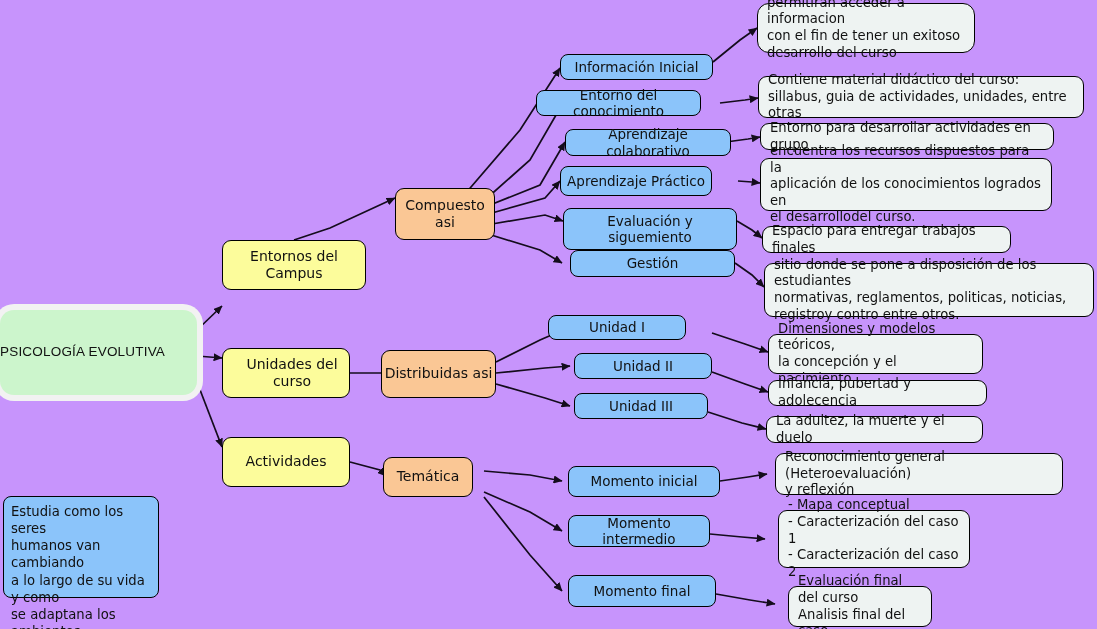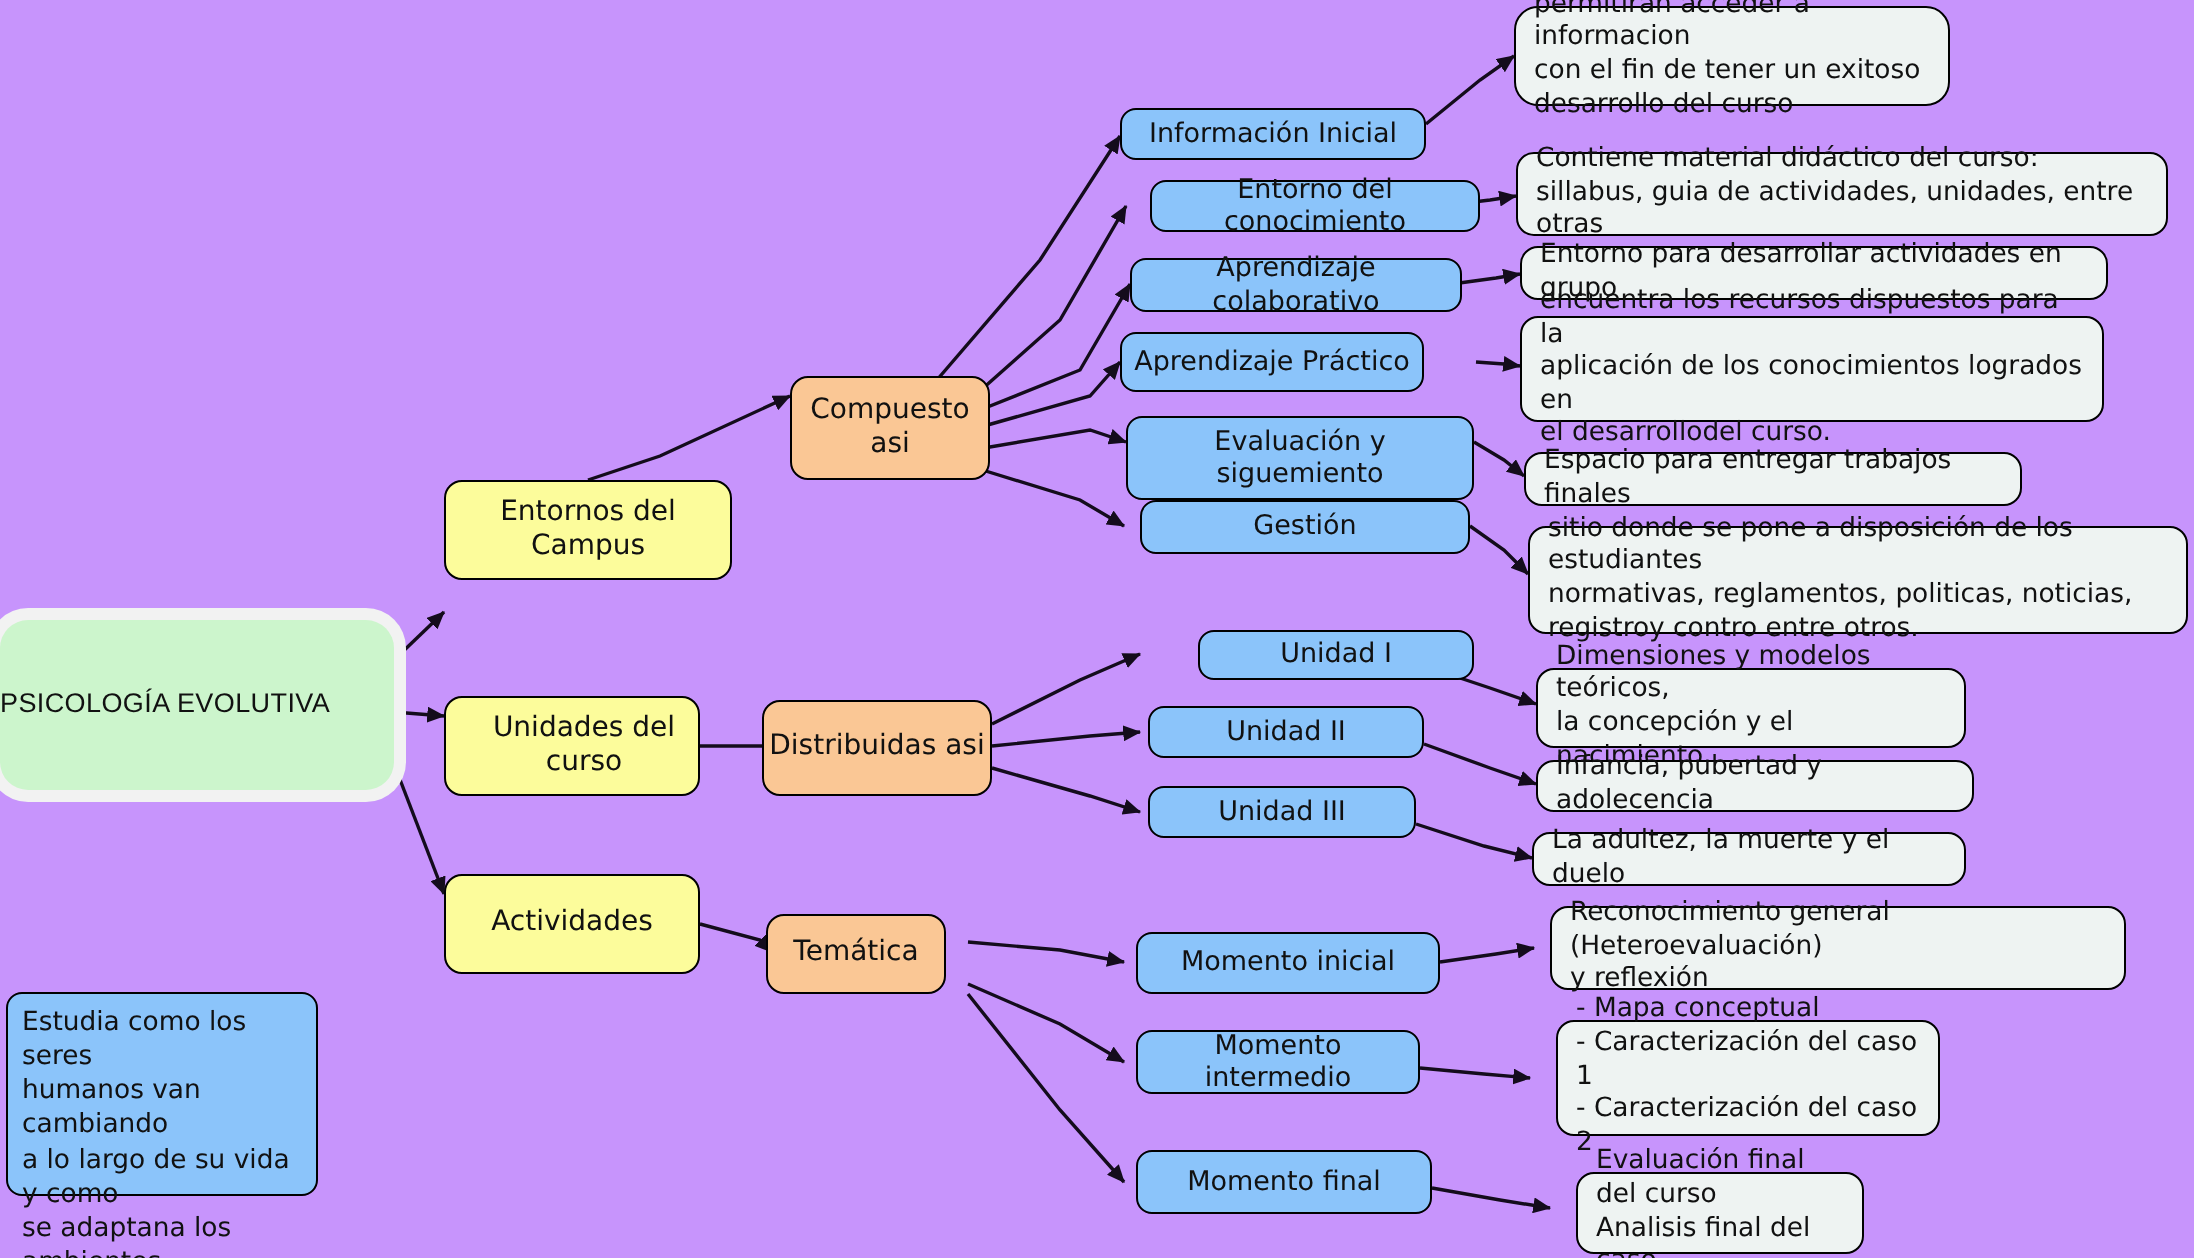--- a/index.html
+++ b/index.html
@@ -149,21 +149,21 @@
   <div class="node n-yellow" style="left:222px;top:240px;width:144px;height:50px;">
     <span class="txt">Entornos del Campus</span>
   </div>
   <div class="node n-orange" style="left:395px;top:188px;width:100px;height:52px;">
     <span class="txt">Compuesto asi</span>
   </div>
 
   <div class="node n-blue" style="left:560px;top:54px;width:153px;height:26px;">
     <span class="txt">Información Inicial</span>
   </div>
-  <div class="node n-blue" style="left:575px;top:90px;width:165px;height:26px;">
+  <div class="node n-blue" style="left:536px;top:90px;width:165px;height:26px;">
     <span class="txt">Entorno del conocimiento</span>
   </div>
   <div class="node n-blue" style="left:565px;top:129px;width:166px;height:27px;">
     <span class="txt">Aprendizaje colaborativo</span>
   </div>
   <div class="node n-blue" style="left:560px;top:166px;width:152px;height:30px;">
     <span class="txt">Aprendizaje Práctico</span>
   </div>
   <div class="node n-blue" style="left:563px;top:208px;width:174px;height:42px;">
     <span class="txt">Evaluación y siguemiento</span>
@@ -198,21 +198,21 @@
 registroy contro entre otros.</span>
   </div>
 
   <div class="node n-yellow" style="left:222px;top:348px;width:128px;height:50px;padding-left:12px;">
     <span class="txt">Unidades del curso</span>
   </div>
   <div class="node n-orange" style="left:381px;top:350px;width:115px;height:48px;">
     <span class="txt">Distribuidas asi</span>
   </div>
 
-  <div class="node n-blue" style="left:599px;top:315px;width:138px;height:25px;">
+  <div class="node n-blue" style="left:548px;top:315px;width:138px;height:25px;">
     <span class="txt">Unidad I</span>
   </div>
   <div class="node n-blue" style="left:574px;top:353px;width:138px;height:26px;">
     <span class="txt">Unidad II</span>
   </div>
   <div class="node n-blue" style="left:574px;top:393px;width:134px;height:26px;">
     <span class="txt">Unidad III</span>
   </div>
 
   <div class="node n-white multi" style="left:768px;top:334px;width:215px;height:40px;">

